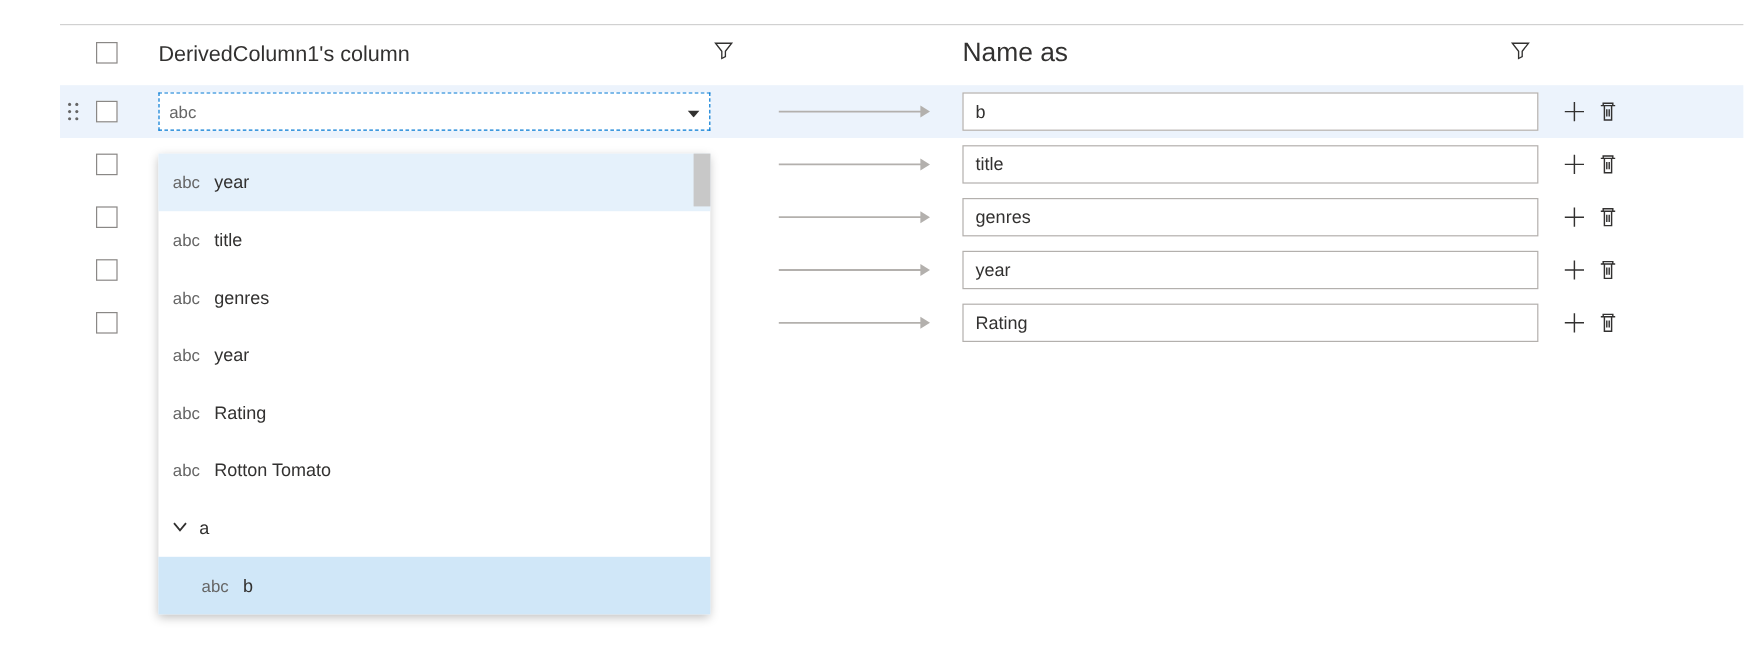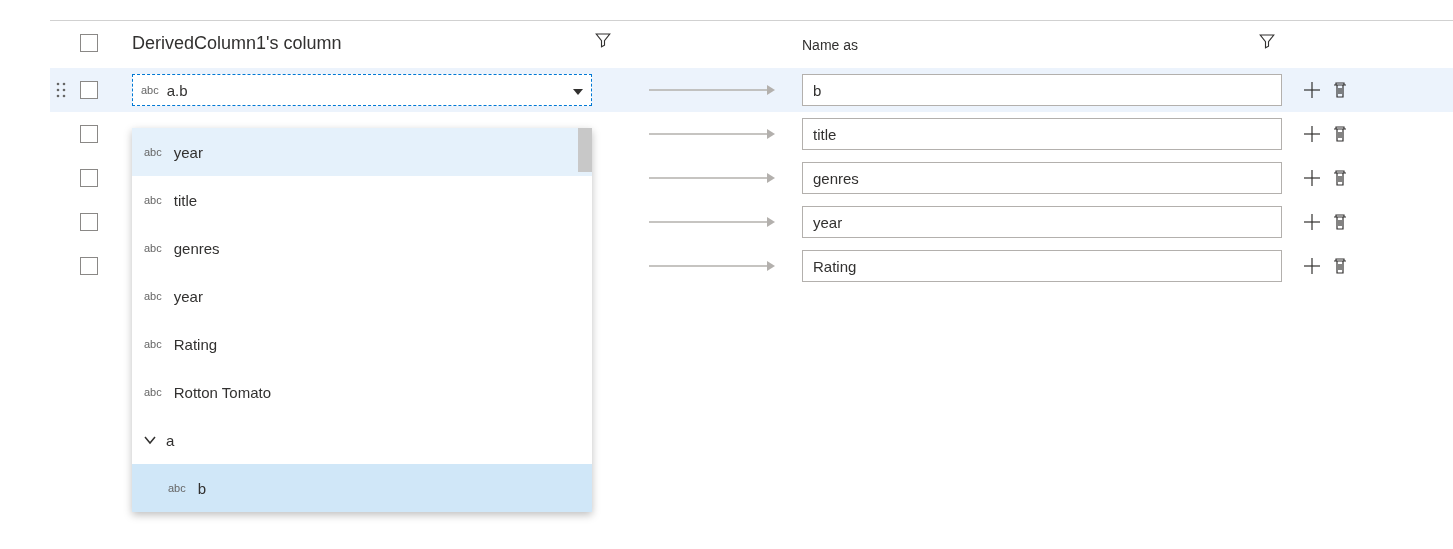--- a/index.html
+++ b/index.html
@@ -40,21 +40,21 @@
       font-size: 18px;
       padding-right: 10px;
       font-weight: 400;
     }
     .header-gap { width: 180px; }
     .header-col2 {
       width: 480px;
       display: flex;
       align-items: flex-end;
       justify-content: space-between;
-      font-size: 14px;
+      font-size: 22px;
       padding-right: 6px;
       font-weight: 400;
     }
     .filter-icon svg { width: 18px; height: 18px; }
     .rows-area { margin-left: 50px; }
     .data-row {
       display: flex;
       align-items: center;
       height: 44px;
       position: relative;
@@ -79,21 +79,21 @@
     .dropdown-field {
       height: 32px;
       border: 1px dashed #0078d4;
       background: #fff;
       display: flex;
       align-items: center;
       padding: 0 8px;
       justify-content: space-between;
     }
     .abc-badge {
-      font-size: 11px;
+      font-size: 14px;
       color: #666;
       margin-right: 8px;
     }
     .dropdown-value {
       flex: 1;
       font-size: 15px;
     }
     .chevron-down svg { width: 10px; height: 6px; }
     .arrow-cell {
       width: 180px;
@@ -200,21 +200,20 @@
           <circle cx="2" cy="14" r="1.3" fill="#666"></circle>
           <circle cx="8" cy="14" r="1.3" fill="#666"></circle>
         </svg>
     </span>
     <div class="row-checkbox-cell">
       <div class="checkbox"></div>
     </div>
     <div class="col1-cell">
       <div class="dropdown-field">
         <span class="abc-badge">abc</span>
-        <span class="dropdown-value">a.b</span>
         <span class="chevron-down">
           <svg viewBox="0 0 10 6">
               <path d="M0 0 L5 6 L10 0 Z" fill="#323130"></path>
             </svg>
         </span>
       </div>
     </div>
     <div class="arrow-cell">
       <svg viewBox="0 0 130 12">
           <line x1="2" y1="6" x2="122" y2="6" stroke="#b3b0ad" stroke-width="1.5"></line>

